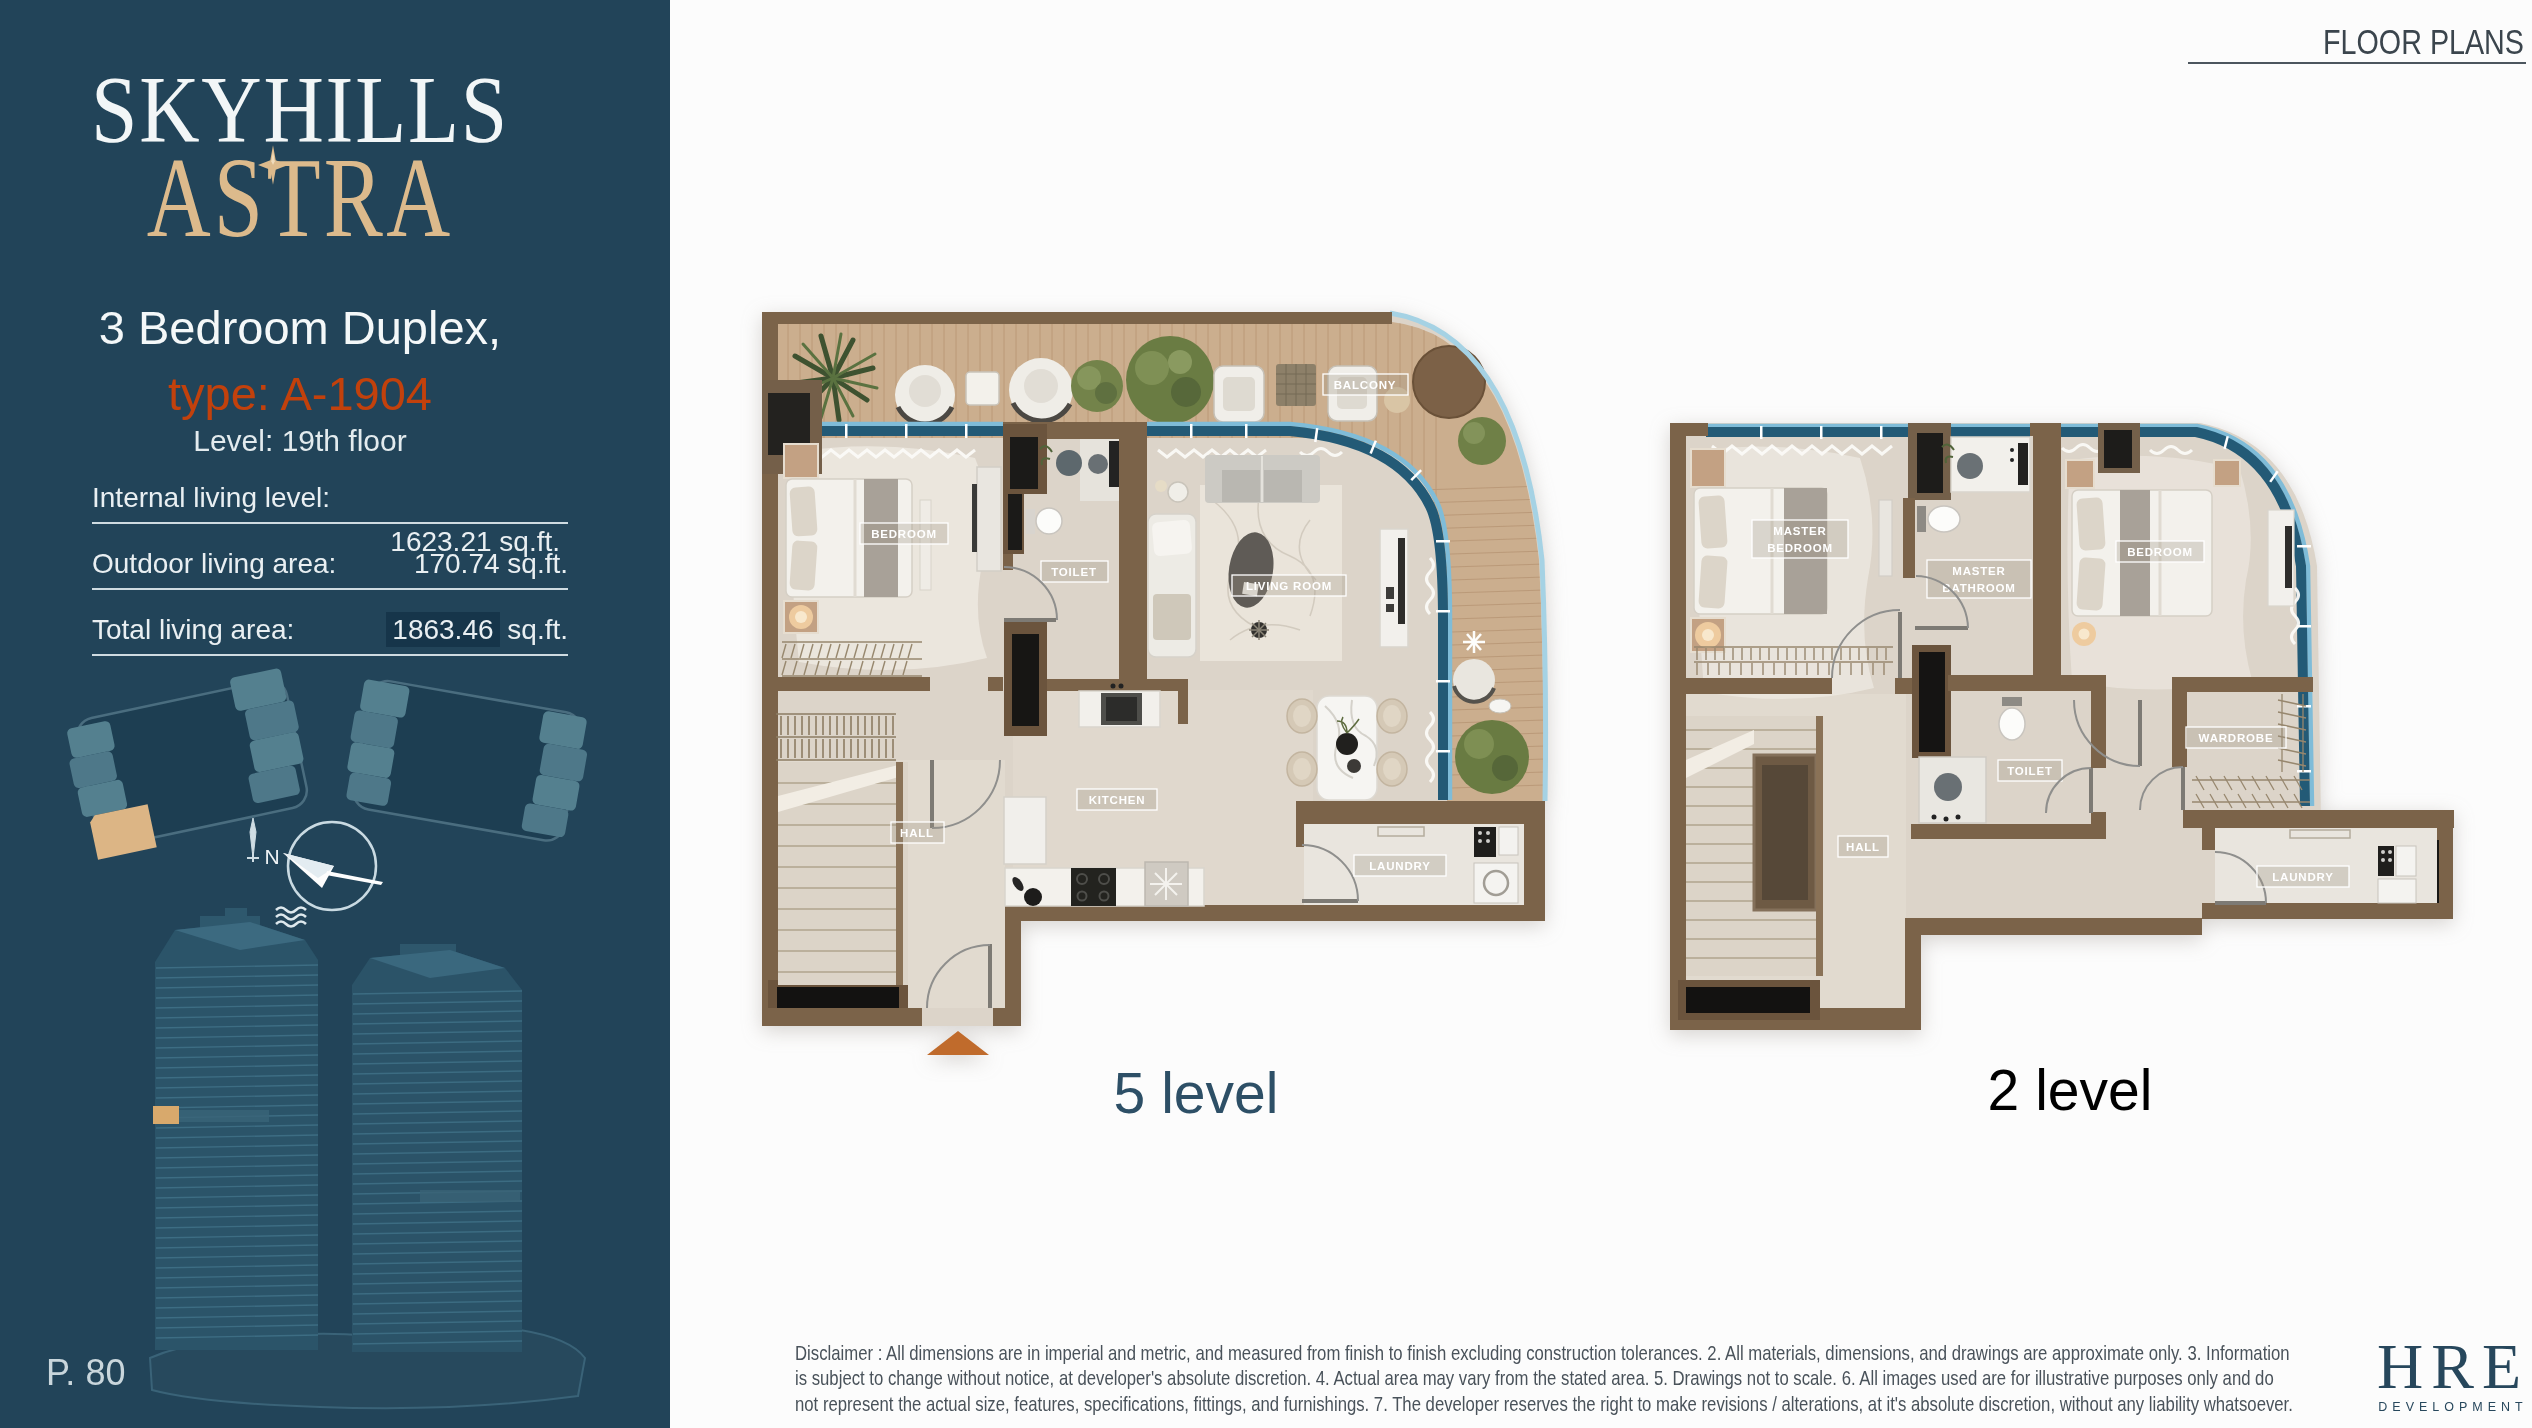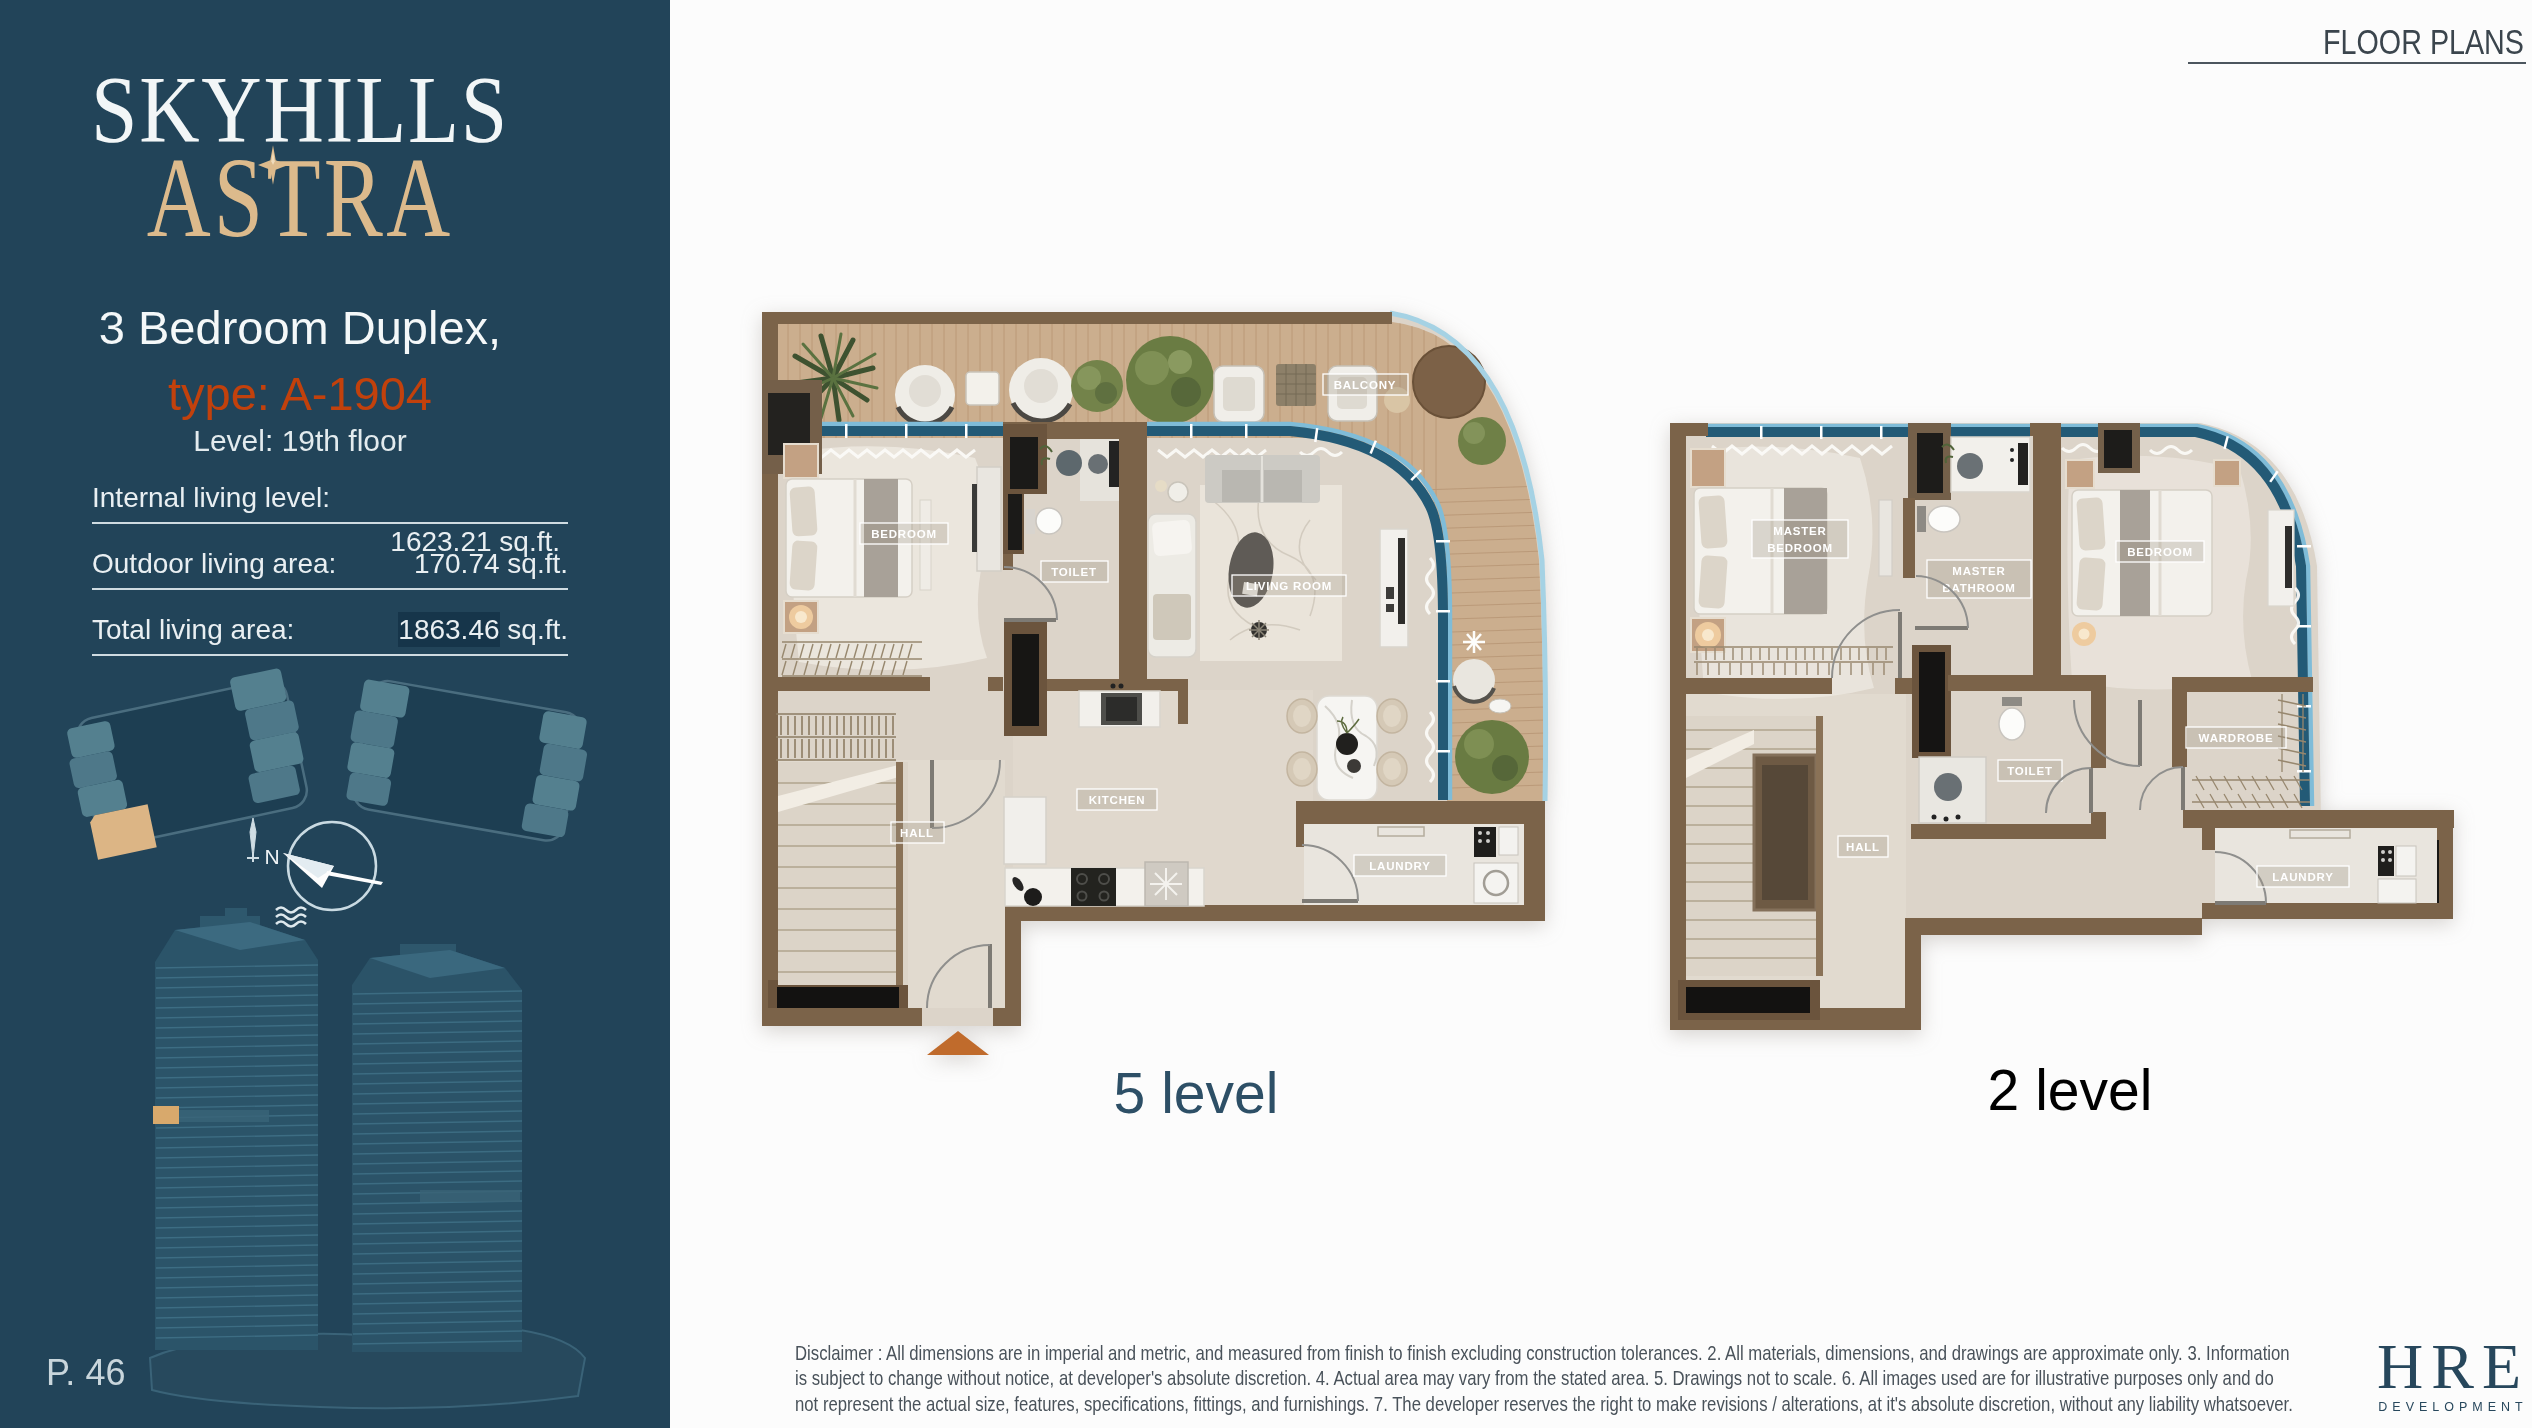--- a/index.html
+++ b/index.html
@@ -40,21 +40,21 @@
   </div>
 
   <div style="position:relative;height:66px;">
     <span style="position:absolute;left:0;top:12px;text-align:center;">Outdoor living area:</span>
     <span style="position:absolute;right:0;top:12px;">170.74 sq.ft.</span>
     <div style="position:absolute;left:0;right:0;top:52px;border-bottom:2px solid #cfdbe1;"></div>
   </div>
 
   <div style="position:relative;height:66px;">
     <span style="position:absolute;left:0;top:12px;">Total living area:</span>
-    <span style="position:absolute;right:0;top:12px;"><span style="background:#16354a;padding:2px 0;">1863.46</span> sq.ft.</span>
+    <span style="position:absolute;right:0;top:12px;"><span style="background:#16354a;padding:2px 6px;">1863.46</span> sq.ft.</span>
     <div style="position:absolute;left:0;right:0;top:52px;border-bottom:2px solid #cfdbe1;"></div>
   </div>
 </div>
 
 <svg class="abs" style="left:0;top:0;" width="670" height="1428" viewBox="0 0 670 1428">
   <g id="sideart">
 
     <g transform="rotate(-12 192 763)">
       <rect x="85" y="698" width="214" height="130" rx="18" fill="#1d3e52" stroke="#4a6d7f" stroke-width="2.5"></rect>
 
@@ -198,21 +198,21 @@
           <line x1="353" y1="1314" x2="522" y2="1311"></line>
           <line x1="353" y1="1324" x2="522" y2="1321"></line>
           <line x1="353" y1="1334" x2="522" y2="1331"></line>
           <line x1="353" y1="1344" x2="522" y2="1341"></line>
         </g>
       <rect x="420" y="1190" width="100" height="12" fill="#396376" opacity="0.8"></rect>
     </g>
   </g>
 </svg>
 
-<div class="abs" style="left:46px;top:1352px;color:#c9d6dc;font-size:36px;">P. 46</div>
+<div class="abs" style="left:46px;top:1352px;color:#c9d6dc;font-size:36px;">P. 80</div>
 
 <div class="abs" style="left:2190px;top:22px;width:334px;text-align:right;color:#3b454d;font-size:35px;transform:scale(0.82,1);transform-origin:right top;">FLOOR PLANS</div>
 
 <div class="abs" style="left:2188px;top:62px;width:338px;border-bottom:2px solid #4c565e;"></div>
 
 <svg class="abs" style="left:670px;top:0;filter:drop-shadow(0px 5px 10px rgba(130,120,108,0.30));" width="1862" height="1428" viewBox="670 0 1862 1428">
   <g id="plans">
   <defs>
     <clipPath id="deck1clip">
       <path d="M778,324 L1394,324 Q1512,340 1536,556 Q1541,660 1540,790 L1438,790 L1438,648 Q1437,512 1396,444 L778,444 Z"></path>

